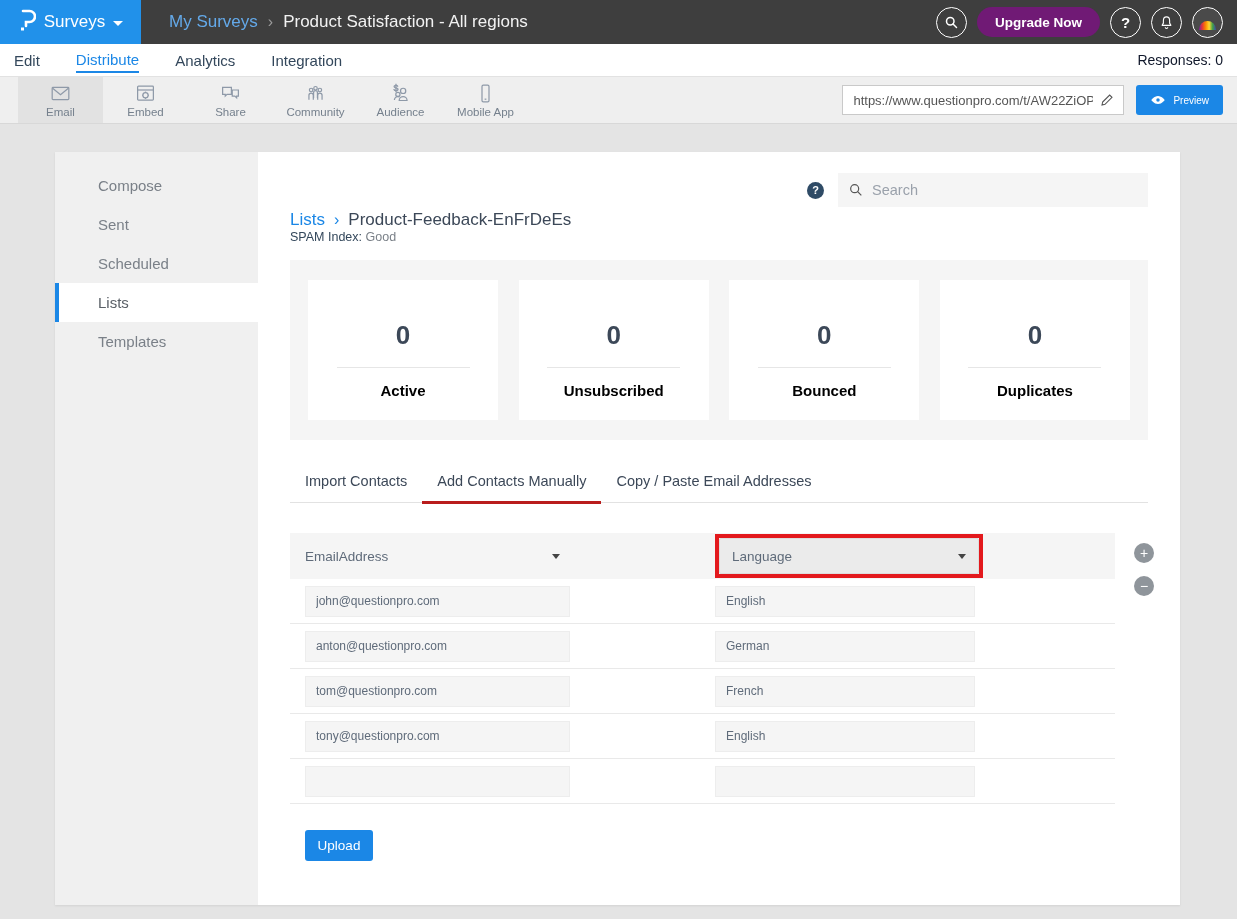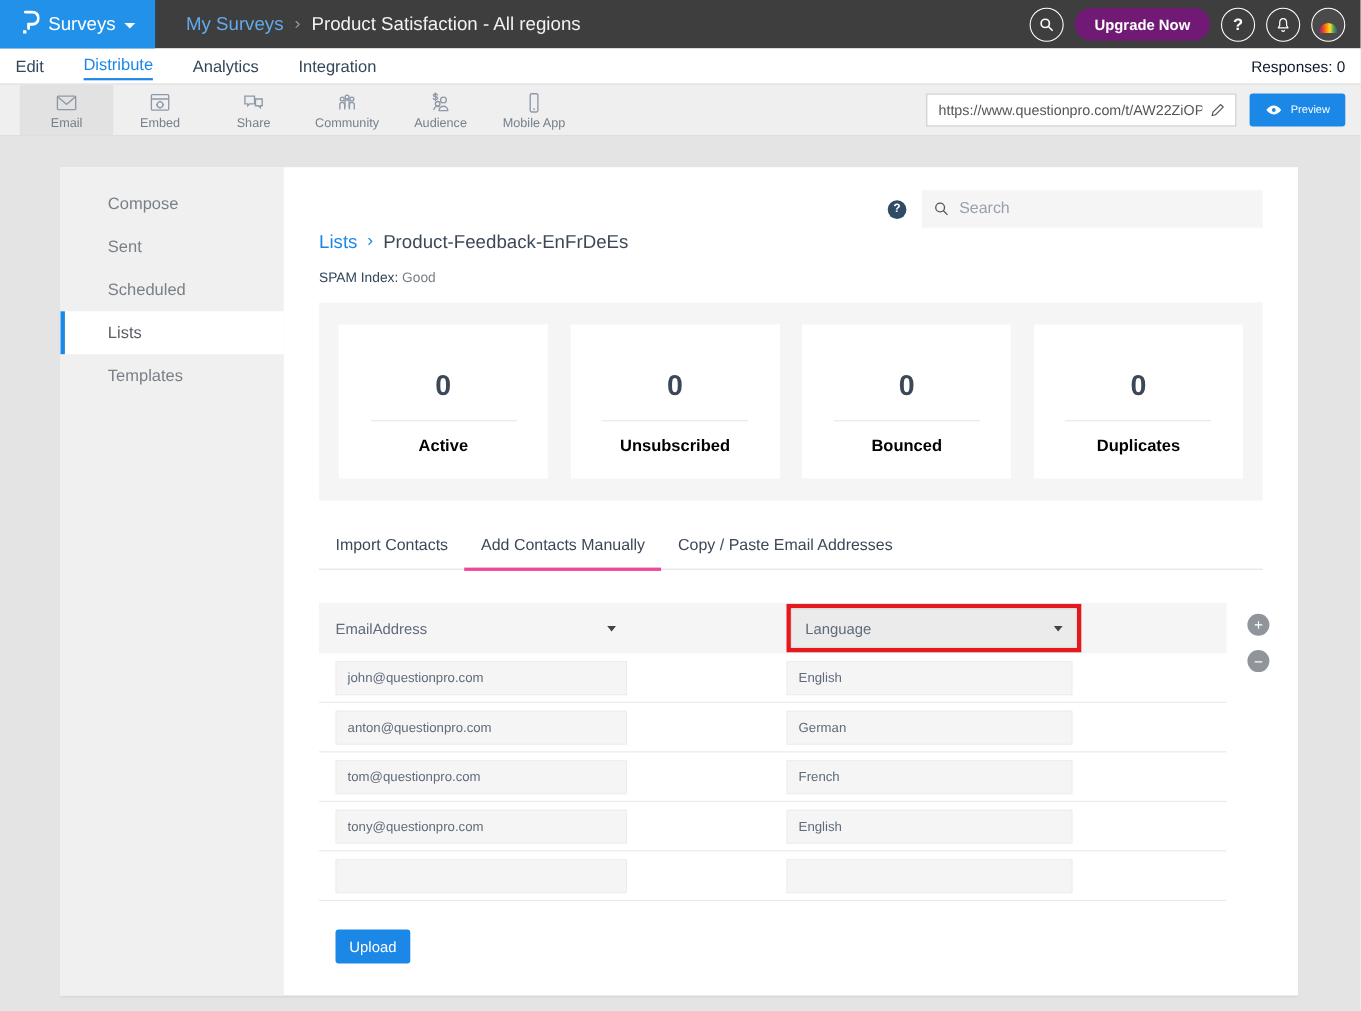--- a/index.html
+++ b/index.html
@@ -54,33 +54,33 @@
   .help-dot { width:17px; height:17px; border-radius:50%; background:#2f4b66; color:#fff; font-size:11px; font-weight:bold; display:flex; align-items:center; justify-content:center; cursor:pointer; }
   .search-box { width:310px; height:34px; background:#f5f5f5; display:flex; align-items:center; gap:8px; padding:0 10px; }
   .search-box svg { width:16px; height:16px; stroke:#555; fill:none; stroke-width:1.8; flex-shrink:0; }
   .search-box input { border:none; background:transparent; outline:none; font-size:14.5px; color:#555; width:100%; font-family:inherit; }
   .search-box input::placeholder { color:#9aa1ab; }
 
   .list-breadcrumb { display:flex; align-items:center; gap:9px; font-size:17px; margin-top:2px; }
   .list-breadcrumb .parent { color:#1b87e6; cursor:pointer; }
   .list-breadcrumb .sep { color:#1b87e6; font-size:16px; }
   .list-breadcrumb .current { color:#3c4858; }
-  .spam-row { margin-top:15px; font-size:12.5px; }
+  .spam-row { font-size:12.5px; }
   .spam-row .lbl { color:#33475b; }
   .spam-row .val { color:#7a8088; }
 
   .stats-strip { margin-top:16px; background:#f5f5f5; padding:20px 18px; display:flex; justify-content:space-between; }
   .stat-card { width:190px; height:140px; background:#fff; text-align:center; padding-top:40px; }
   .stat-value { font-size:26px; font-weight:bold; color:#3c4858; }
   .stat-divider { width:70%; height:1px; background:#e6e6e6; margin:16px auto 14px; }
   .stat-label { font-size:15px; color:#000000;font-weight:bold; }
 
   .tabs-row { margin-top:33px; display:flex; border-bottom:1px solid #e2e2e2; }
   .tab { font-size:14.5px; color:#3c4858; padding:0 15px 12px; cursor:pointer; }
-  .tab.active { border-bottom:3px solid #ec4899; margin-bottom:-2px; }
+  .tab.active { border-bottom:3px solid #b91c1c; margin-bottom:-2px; }
 
   .table-wrap { margin-top:30px; position:relative; width:858px; }
   .contact-table { width:825px; }
   .t-header { height:46px; background:#f5f5f5; display:flex; align-items:center; }
   .col-left { width:425px; padding-left:15px; display:flex; align-items:center; }
   .col-right { display:flex; align-items:center; }
   .select-plain { width:265px; display:flex; align-items:center; justify-content:space-between; font-size:13.5px; color:#5f6b7a; cursor:pointer; padding-right:10px; }
   .red-box { border:4px solid #e3191d; margin:-3px 0; }
   .select-filled { width:260px; height:36px; background:#ebebeb; border:1px solid #ddd; border-radius:2px; display:flex; align-items:center; justify-content:space-between; font-size:13.5px; color:#5f6b7a; cursor:pointer; padding:0 12px; }
   .sel-caret { width:0; height:0; border-left:4.5px solid transparent; border-right:4.5px solid transparent; border-top:5px solid #444; }

